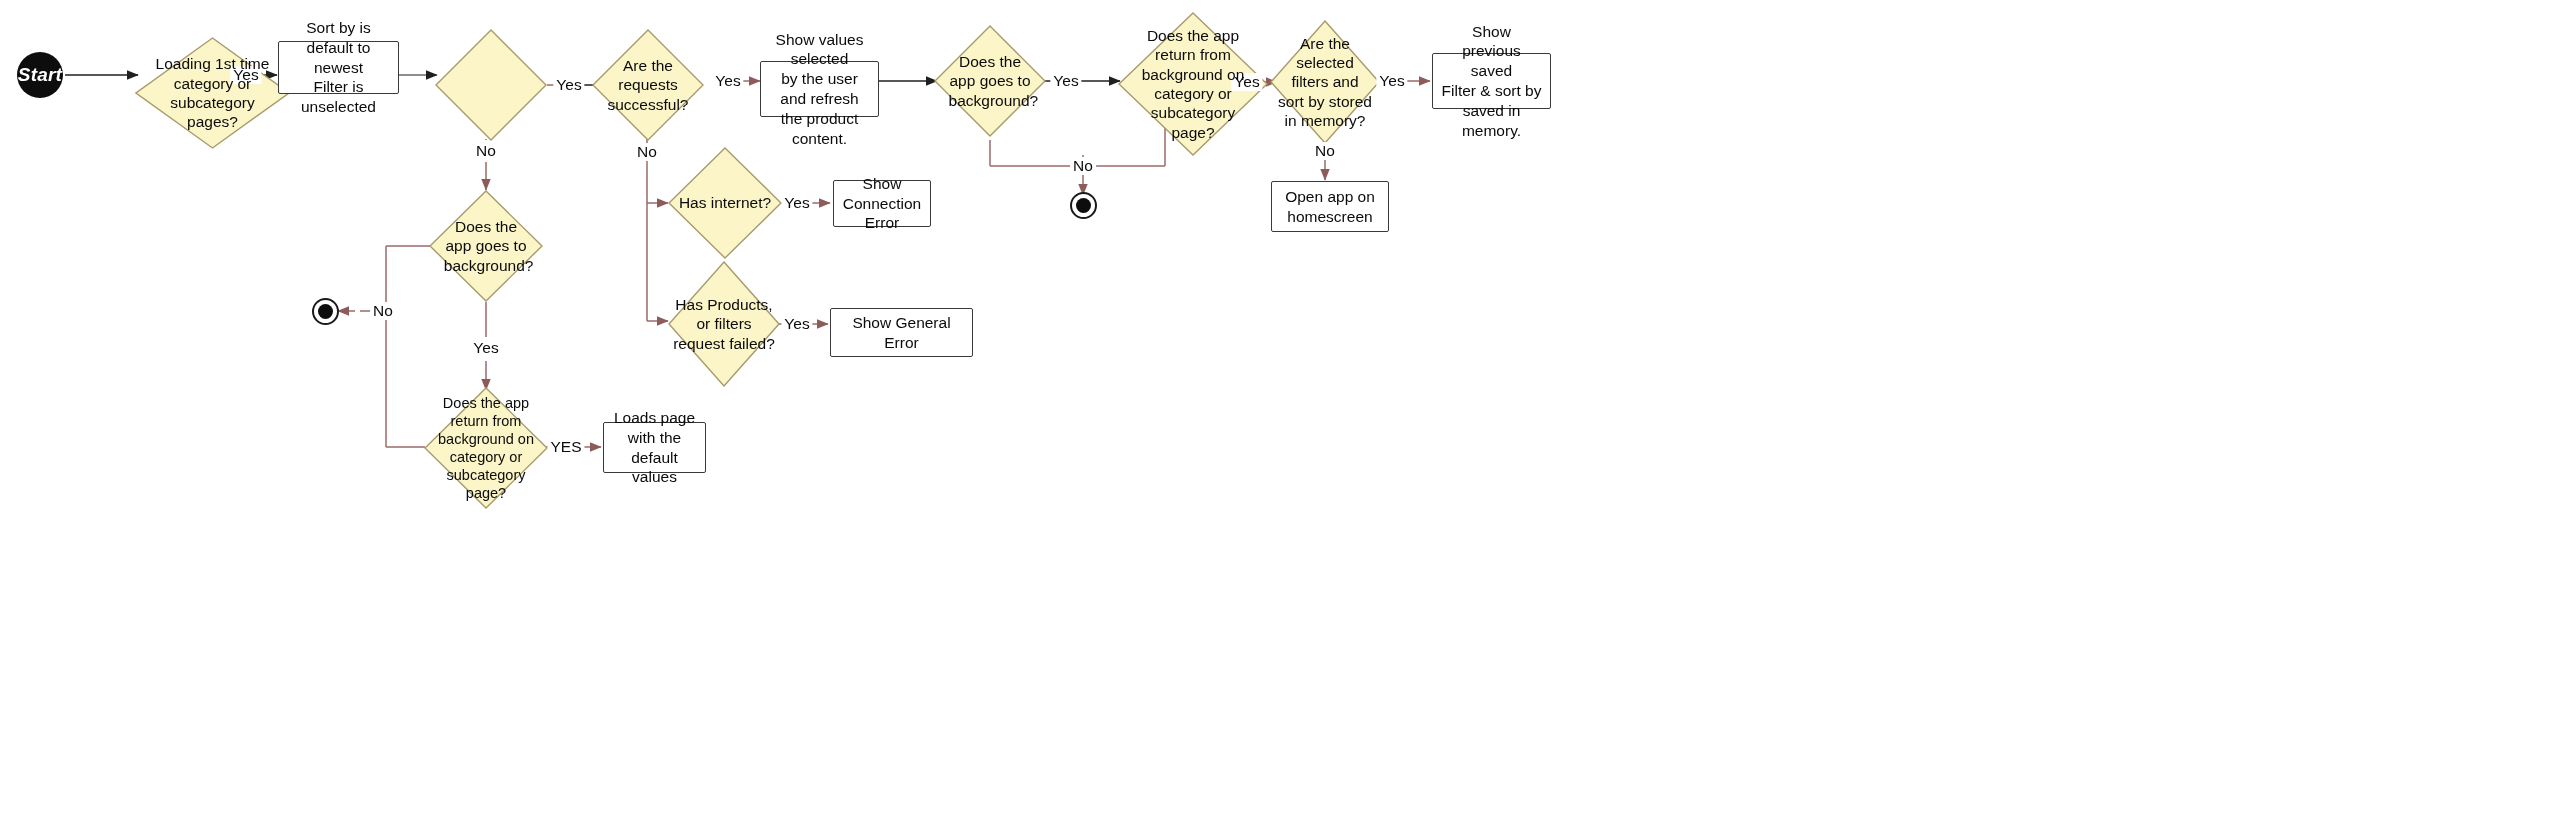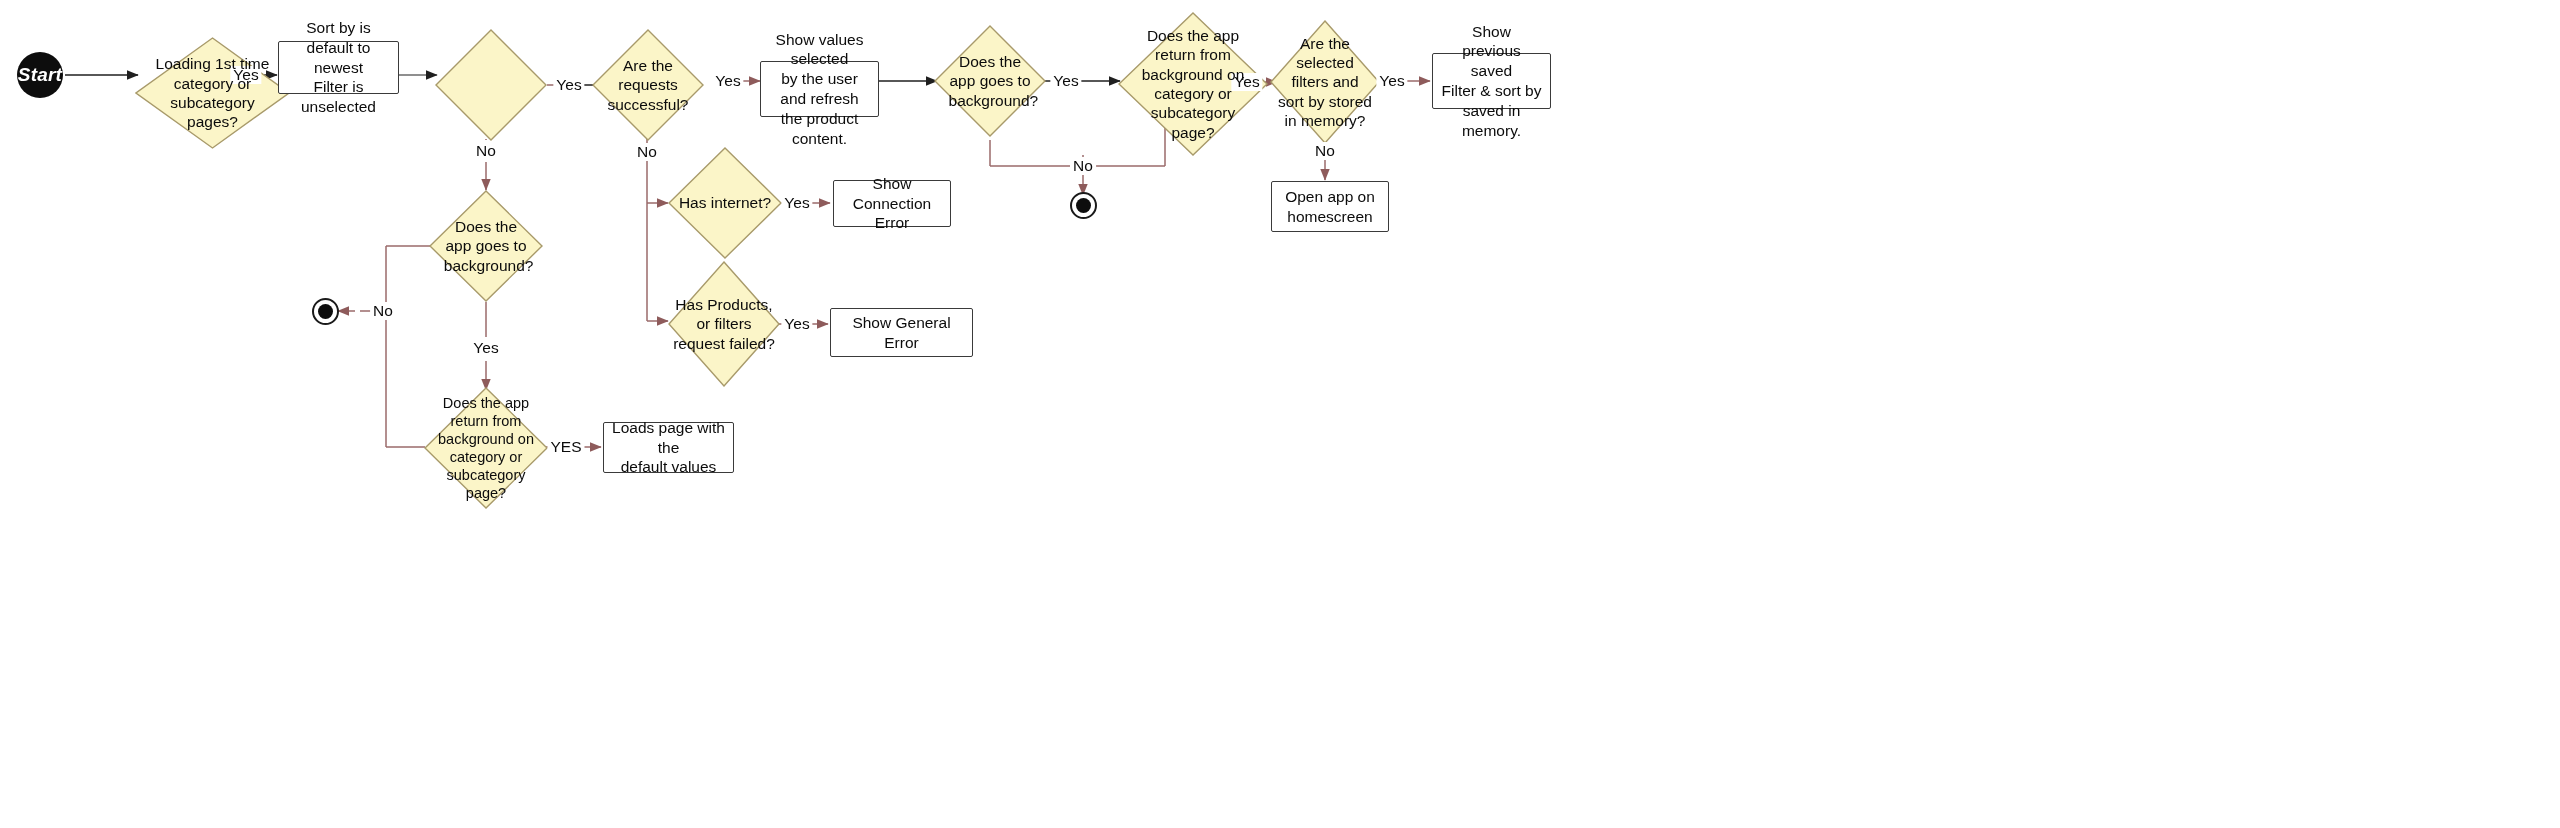--- a/index.html
+++ b/index.html
@@ -309,21 +309,21 @@
   <div class="node diamond" style="left:668px; top:147px; width:114px; height:112px;">
     <svg class="shape" viewBox="0 0 114 112" preserveAspectRatio="none">
       <polygon points="57,1 113,56 57,111 1,56" fill="#fbf5c8" stroke="#a89a6a" stroke-width="1.4"></polygon>
     </svg>
     <div class="dlabel" style="width:90%;">
       <span>Has internet?</span>
     </div>
   </div>
   <div class="elabel" style="left:797px; top:203px;">Yes</div>
 
-  <div class="node box" style="left:833px; top:180px; width:118px; height:47px;">
+  <div class="node box" style="left:833px; top:180px; width:98px; height:47px;">
     <div>
       <span>Show Connection Error</span>
     </div>
   </div>
 
   <div class="node diamond" style="left:668px; top:261px; width:112px; height:126px;">
     <svg class="shape" viewBox="0 0 112 126" preserveAspectRatio="none">
       <polygon points="56,1 111,63 56,125 1,63" fill="#fbf5c8" stroke="#a89a6a" stroke-width="1.4"></polygon>
     </svg>
     <div class="dlabel" style="width:94%;">
@@ -365,20 +365,20 @@
       <span>Does the app</span>
       <span>return from</span>
       <span>background on</span>
       <span>category or</span>
       <span>subcategory</span>
       <span>page?</span>
     </div>
   </div>
   <div class="elabel" style="left:566px; top:447px;">YES</div>
 
-  <div class="node box" style="left:603px; top:422px; width:131px; height:51px;">
+  <div class="node box" style="left:603px; top:422px; width:103px; height:51px;">
     <div>
       <span>Loads page with the</span>
       <span>default values</span>
     </div>
   </div>
 
 </div>
 
 </body></html>

